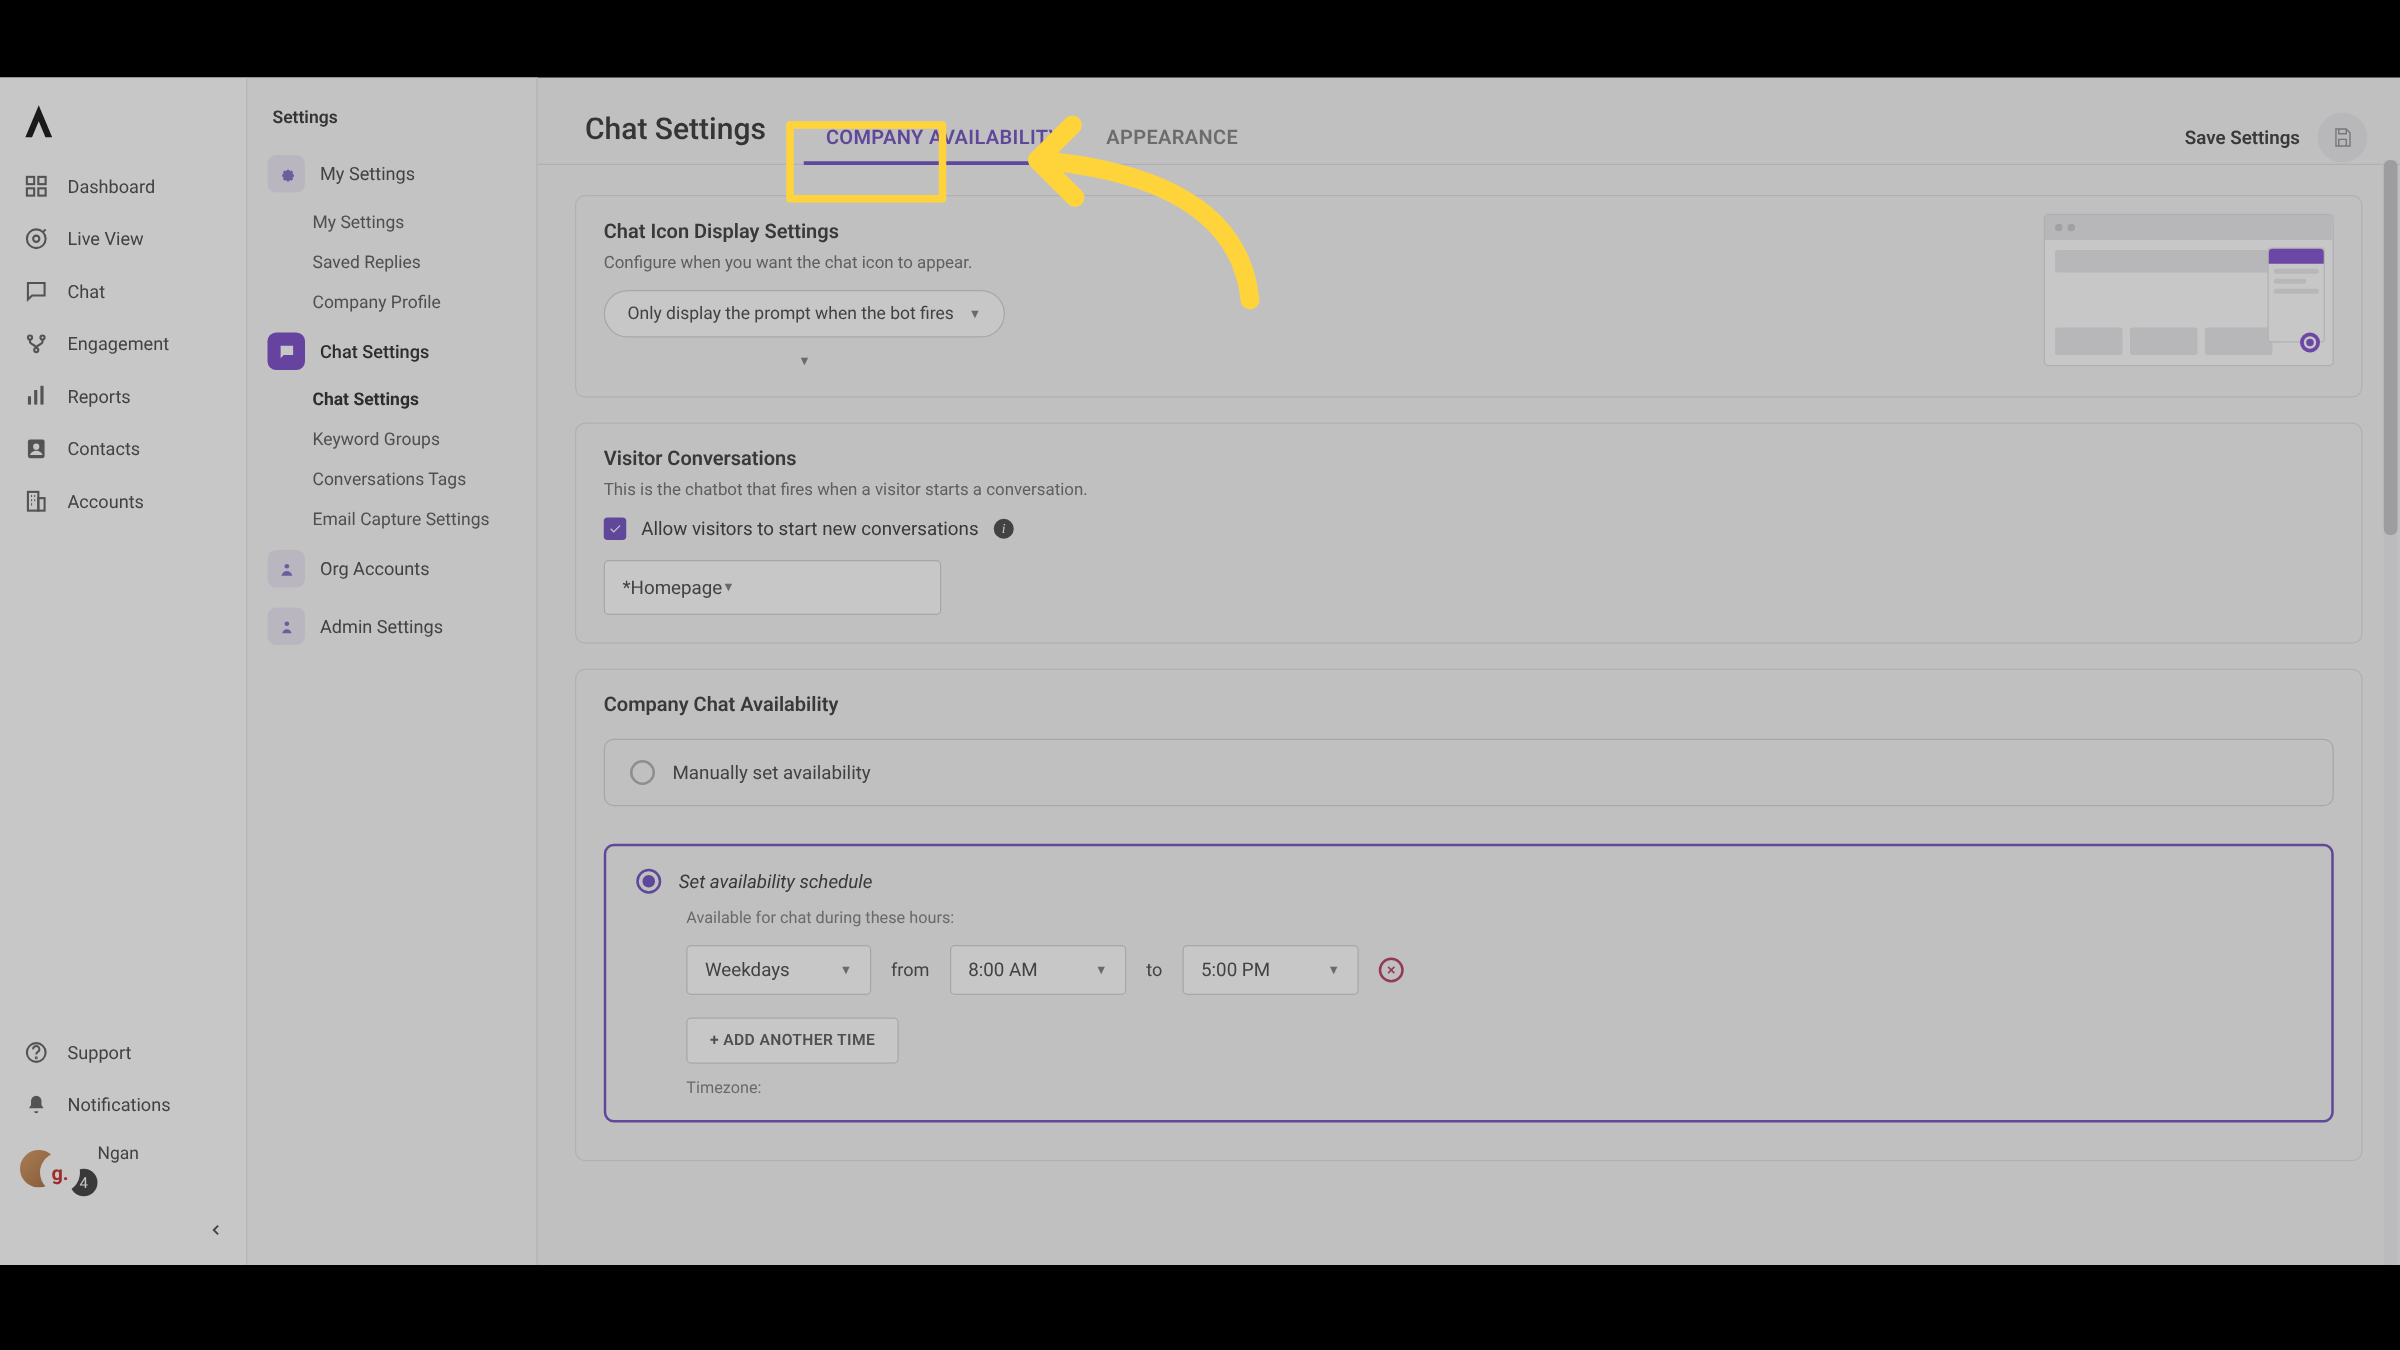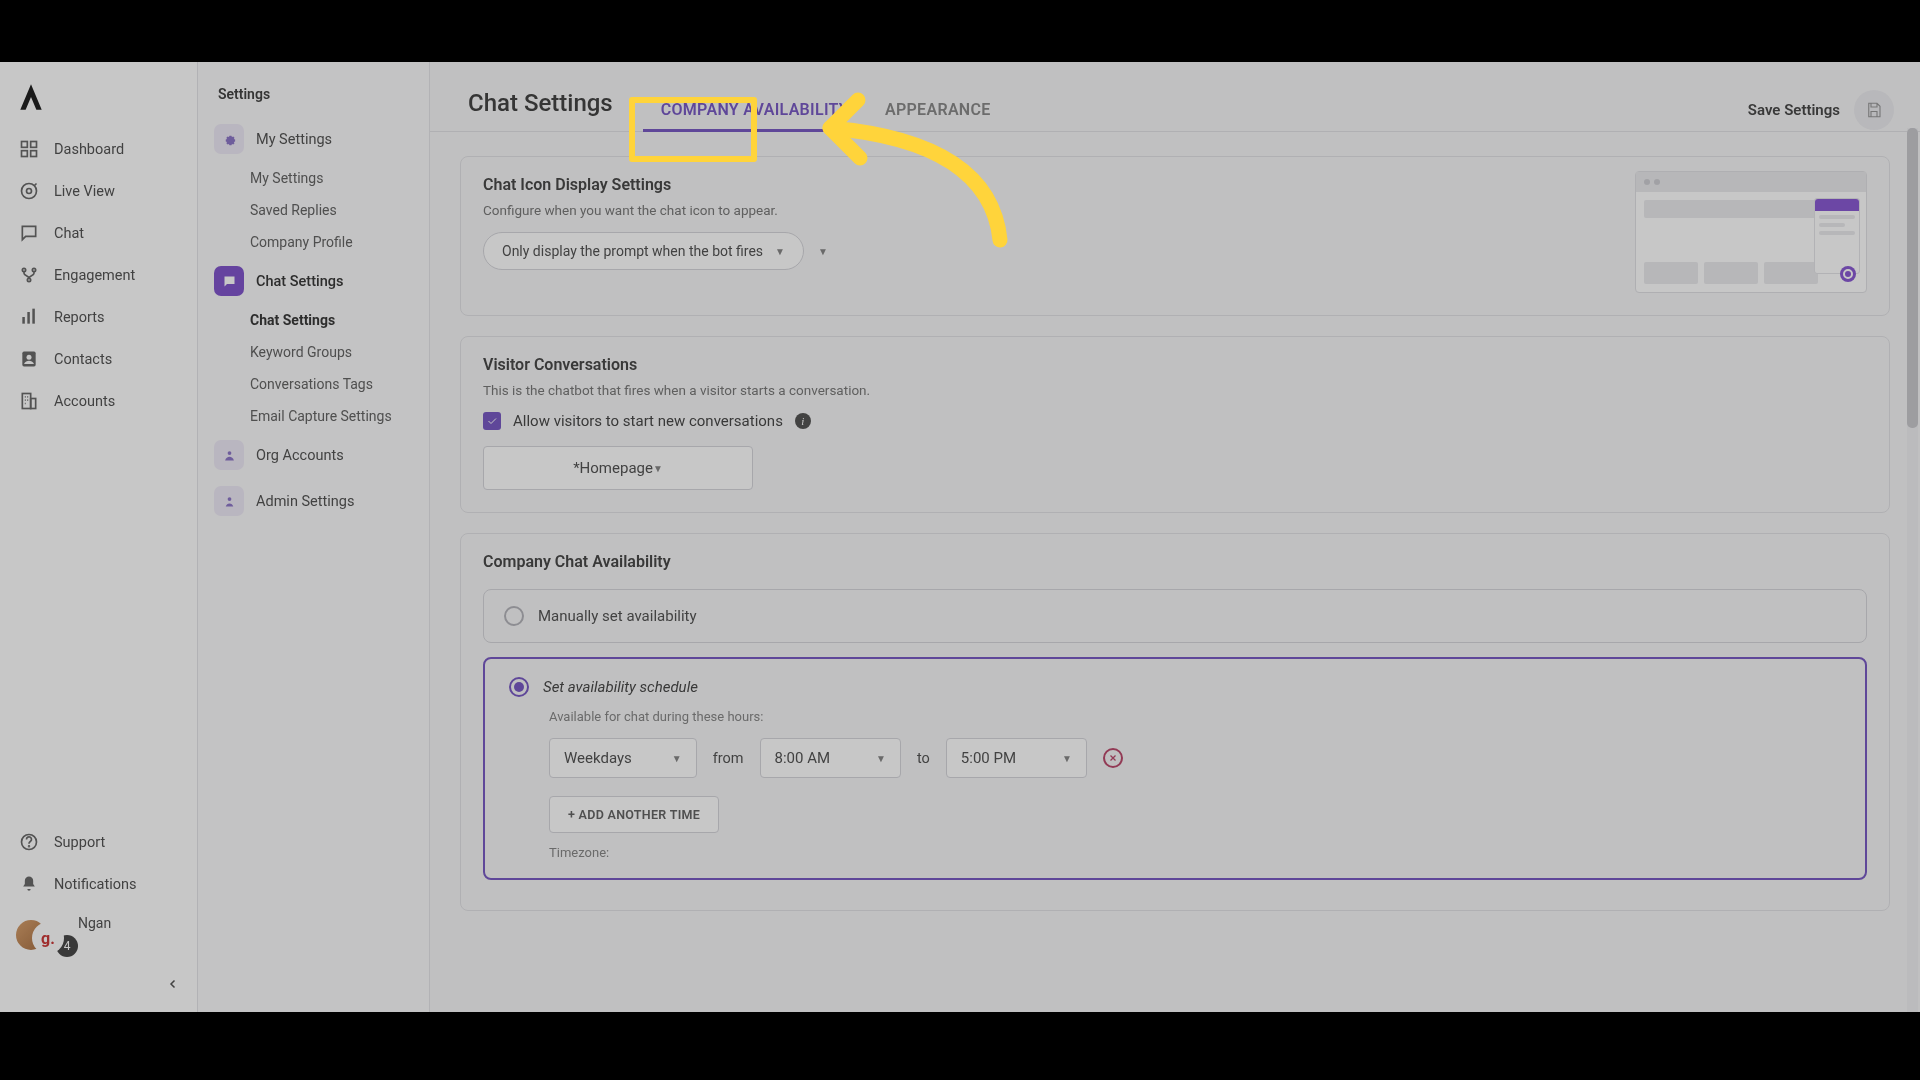--- a/index.html
+++ b/index.html
@@ -52,42 +52,42 @@
 
 
 .arrow-annotation { position:absolute; z-index: 60; pointer-events:none; }
 
 
 .sections { padding: 24px 30px 0; }
 .card { border: 1px solid #e2e2e6; border-radius: 8px; padding: 18px 22px 22px; margin-bottom: 20px; background: transparent; }
 .card-title { font-size: 16px; font-weight: 600; color: #4a4a4a; margin-bottom: 8px; }
 .card-sub { font-size: 13.5px; color: #7a7a7a; margin-bottom: 14px; }
 .display-row { display:flex; align-items:flex-start; justify-content:space-between; gap: 20px; }
-.dropdown-outer { display:flex; align-items:center; gap: 14px; }
+.dropdown-outer { display:flex; align-items:center; gap: 14px; flex-direction: column; }
 .dropdown { border:1px solid #d6d6db; background:#fff; border-radius: 22px; padding: 10px 18px; font-size: 14px; color:#555; display:flex; align-items:center; gap: 12px; }
 .tiny-caret { font-size: 10px; color: #888; }
 .preview { width: 232px; height: 122px; border:1px solid #e0e0e4; border-radius: 4px; background:#fff; position:relative; margin-top:-4px; }
 .preview .pv-head { height: 20px; background:#ebebee; display:flex; align-items:center; padding: 0 8px; gap:4px; }
 .preview .pv-dot { width:6px; height:6px; border-radius:50%; background:#cfcfd4; }
 .preview .pv-bar { position:absolute; left:8px; top:28px; right:48px; height:18px; background:#ebebee; border-radius:2px; }
 .preview .pv-row { position:absolute; left:8px; right:48px; bottom:8px; display:flex; gap:6px; }
 .preview .pv-card { flex:1; height:22px; background:#ebebee; border-radius:2px; }
 .preview .pv-chat { position:absolute; right:6px; top:26px; width:46px; height:76px; background:#fff; border:1px solid #e4e4e8; border-radius:3px; }
 .preview .pv-chat-head { height:12px; background:#8b5bd4; border-radius:3px 3px 0 0; }
 .preview .pv-chat-fab { position:absolute; right:10px; bottom:10px; width:16px; height:16px; border-radius:50%; background:#8b5bd4; display:flex; align-items:center; justify-content:center; }
 .preview .pv-chat-fab::after { content:""; width:6px; height:6px; border:2px solid #fff; border-radius:50%; }
 .preview .pv-line { margin:4px 4px; height:4px; background:#ebebee; border-radius:2px; }
 
 .check-row { display:flex; align-items:center; gap: 12px; margin: 6px 0 16px; }
 .checkbox { width:18px; height:18px; border-radius:3px; background:#7a5cc4; display:flex; align-items:center; justify-content:center; }
 .checkbox svg { width:12px; height:12px; stroke:#fff; stroke-width:2; fill:none; }
 .info-badge { width:16px; height:16px; border-radius:50%; background:#555; color:#fff; font-size:11px; display:inline-flex; align-items:center; justify-content:center; font-style: italic; font-family: serif; }
-.select-box { border:1px solid #d6d6db; background:#fff; border-radius:4px; padding: 12px 14px; font-size:15px; color:#555; display:flex; align-items:center; justify-content:center; width: 270px; }
-
-.radio-row { border:1px solid #d6d6db; border-radius:8px; padding: 16px 20px; display:flex; align-items:center; gap: 14px; margin-bottom: 14px; }
+.select-box { border:1px solid #d6d6db; background:#fff; border-radius:4px; padding: 12px 14px; font-size:15px; color:#555; display:flex; align-items:center; justify-content:flex-start; width: 270px; }
+
+.radio-row { border:1px solid #d6d6db; border-radius:8px; padding: 16px 20px; display:flex; align-items:center; gap: 14px; margin-bottom: 30px; }
 .radio { width:20px; height:20px; border:2px solid #b5b5bb; border-radius:50%; display:flex; align-items:center; justify-content:center; }
 .radio.selected { border-color:#7a5cc4; }
 .radio.selected::after { content:""; width:10px; height:10px; background:#7a5cc4; border-radius:50%; }
 .schedule-card { border:2px solid #7a5cc4; border-radius:8px; padding: 18px 24px; }
 .schedule-card .head { display:flex; align-items:center; gap:14px; margin-bottom:12px;font-style:italic; }
 .hours-label { font-size:13px; color:#888; margin: 8px 0 14px 40px; }
 .time-row { display:flex; align-items:center; gap: 16px; margin-left: 40px; font-size: 14.5px; color:#555; }
 .time-select { border:1px solid #d6d6db; background:#fff; border-radius:4px; padding: 10px 14px; font-size:15px; color:#555; display:flex; align-items:center; gap: 46px; }
 .time-select.wide { gap: 40px; }
 .delete-circ { width:20px; height:20px; border:2px solid #bb4b6d; border-radius:50%; display:flex; align-items:center; justify-content:center; color:#bb4b6d; font-size:12px; font-weight:bold; }

